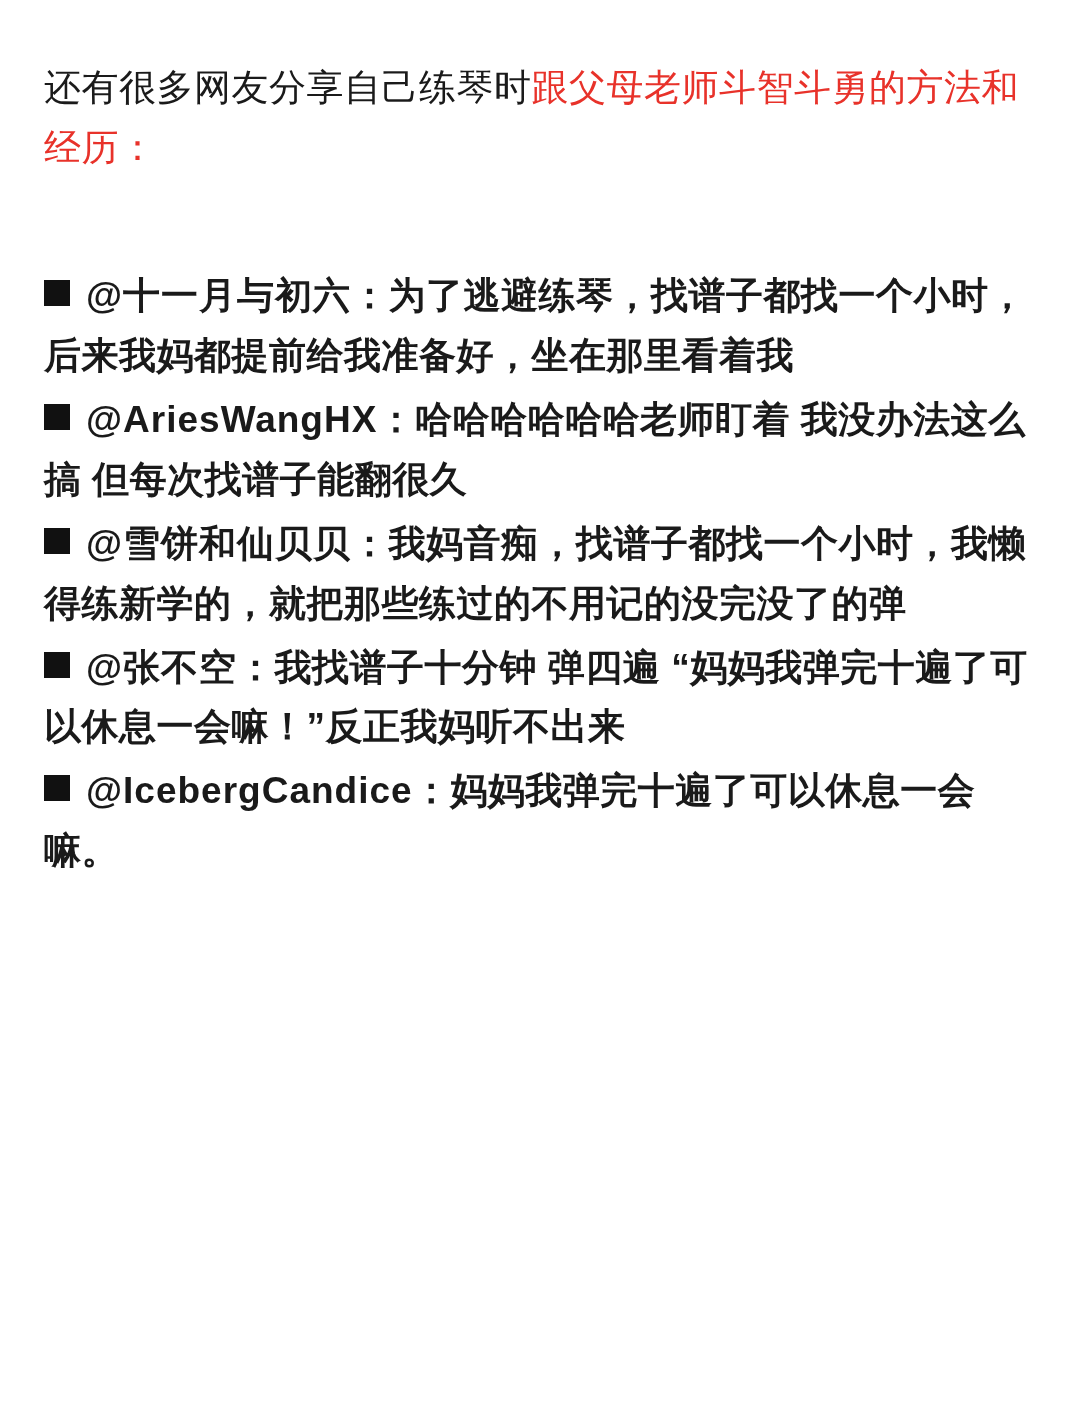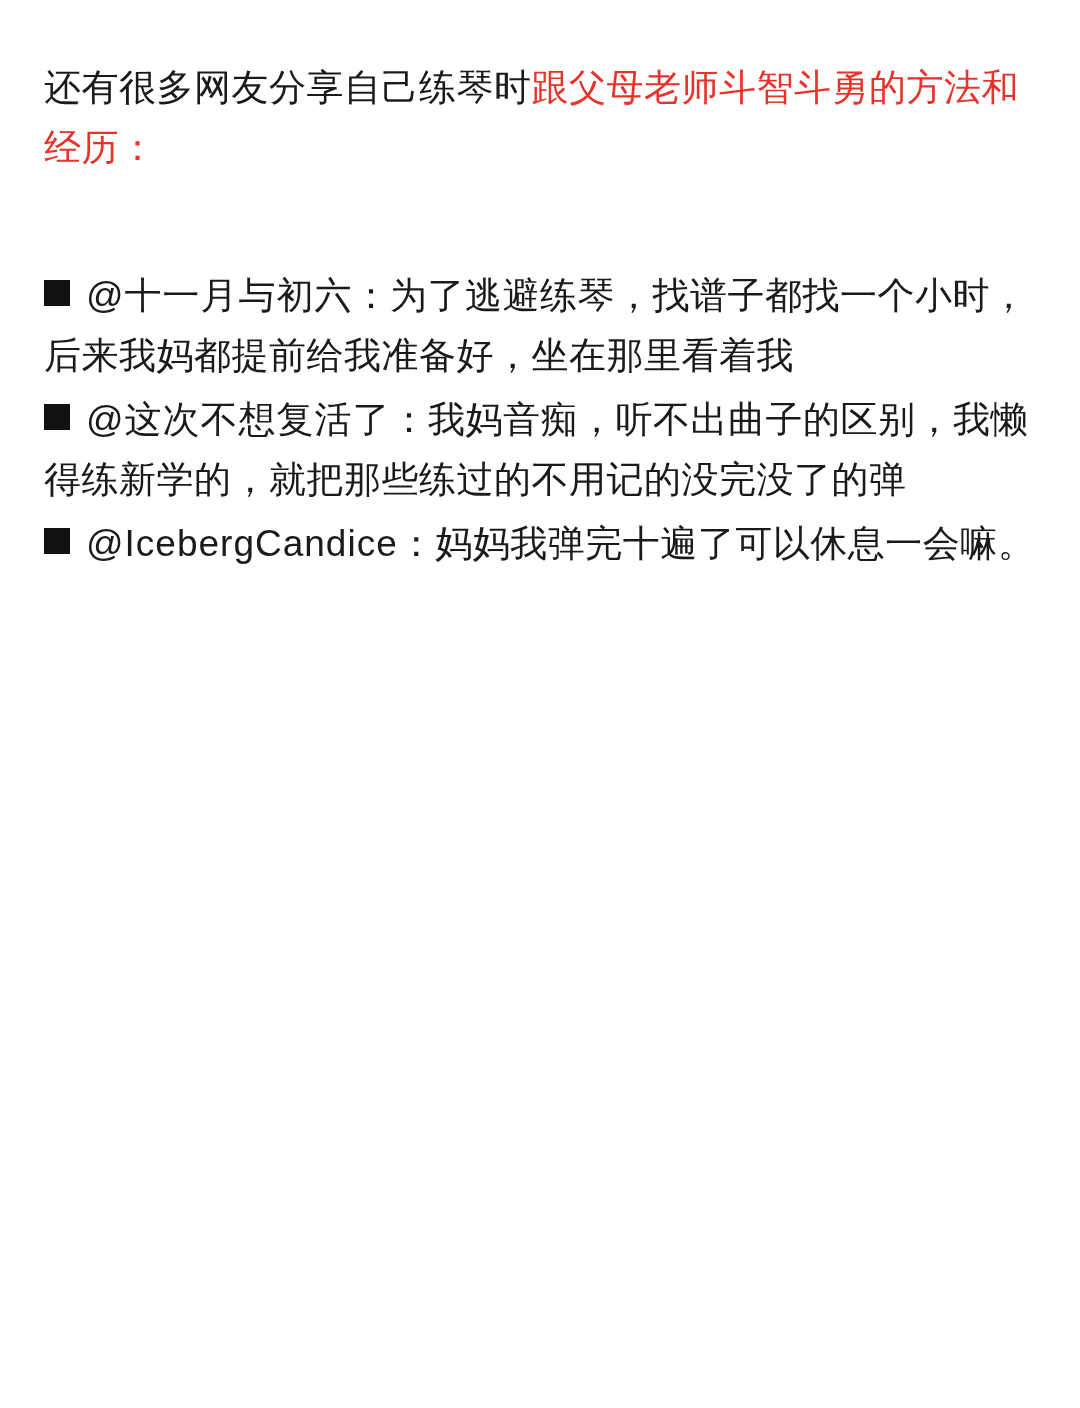--- a/index.html
+++ b/index.html
@@ -33,20 +33,21 @@
   .spacer {
     height: 88px;
   }
   .comment {
     display: block;
     font-size: 37px;
     line-height: 1.62;
     letter-spacing: 0.5px;
     color: #1a1a1a;
     margin: 0 0 4px 0;
+    font-weight: bold;
   }
   .bullet {
     display: inline-block;
     width: 26px;
     height: 26px;
     background: #111111;
     vertical-align: 2px;
     margin-right: 16px;
   }
   .handle {
@@ -64,25 +65,31 @@
 
   <div class="spacer"></div>
 
   <div class="comment-list">
 
     <p class="comment">
       <span class="bullet"></span><span class="handle">@十一月与初六</span><span>：</span><span>为了逃避练琴，找谱子都找一个小时，后来我妈都提前给我准备好，坐在那里看着我</span>
     </p>
 
 
+    <p class="comment">
+      <span class="bullet"></span><span class="handle">@AriesWangHX</span><span>：</span><span>哈哈哈哈哈哈老师盯着 我没办法这么搞 但每次找谱子能翻很久</span>
+    </p>
 
     <p class="comment">
-      <span class="bullet"></span><span class="handle">@这次不想复活了</span><span>：</span><span>我妈音痴，听不出曲子的区别，我懒得练新学的，就把那些练过的不用记的没完没了的弹</span>
+      <span class="bullet"></span><span class="handle">@雪饼和仙贝贝</span><span>：</span><span>我妈音痴，找谱子都找一个小时，我懒得练新学的，就把那些练过的不用记的没完没了的弹</span>
     </p>
 
+    <p class="comment">
+      <span class="bullet"></span><span class="handle">@张不空</span><span>：</span><span>我找谱子十分钟 弹四遍 “妈妈我弹完十遍了可以休息一会嘛！”反正我妈听不出来</span>
+    </p>
 
     <p class="comment">
       <span class="bullet"></span><span class="handle">@IcebergCandice</span><span>：</span><span>妈妈我弹完十遍了可以休息一会嘛。</span>
     </p>
 
 
   </div>
 </div>
 
 </body></html>

